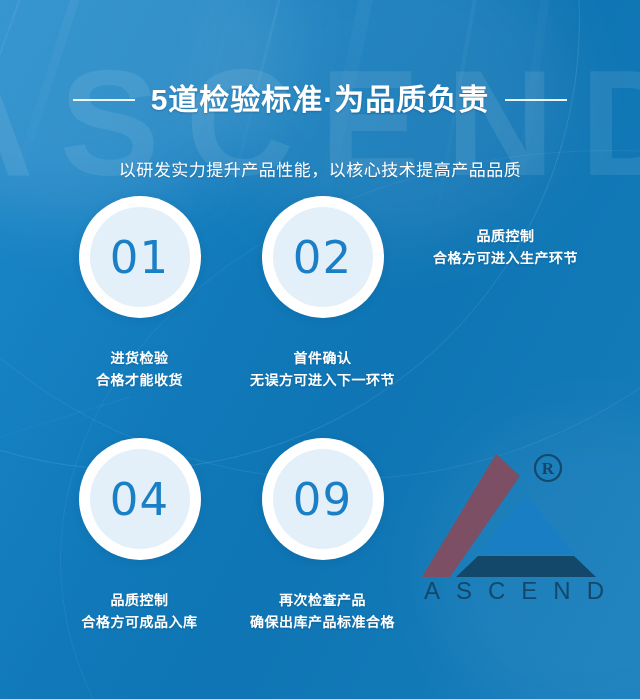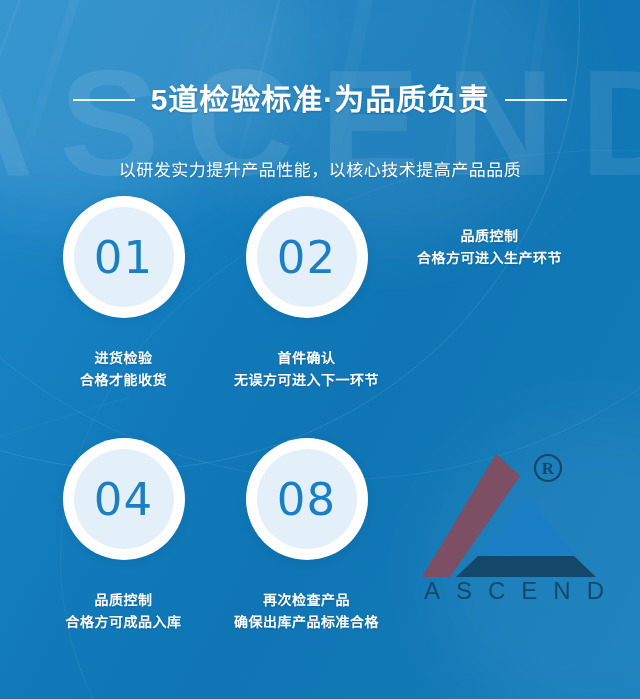--- a/index.html
+++ b/index.html
@@ -105,21 +105,21 @@
   
   .steps {
     position: absolute;
     left: 0;
     right: 0;
     top: 196px;
   }
   .row {
     display: flex;
     justify-content: flex-start;
-    padding-left: 32px;
+    padding-left: 48px;
     gap: 0;
   }
   .row.row-2 { margin-top: 47px; }
 
   .step { width: 183px; text-align: center; }
 
   .circle {
     width: 122px;
     height: 122px;
     margin: 0 auto;
@@ -251,21 +251,21 @@
         </div>
         <div class="caption">
           <div>品质控制</div>
           <div>合格方可成品入库</div>
         </div>
       </div>
 
       <div class="step">
         <div class="circle">
           <div class="circle-inner">
-            <span class="num">08</span>
+            <span class="num">09</span>
           </div>
         </div>
         <div class="caption">
           <div>再次检查产品</div>
           <div>确保出库产品标准合格</div>
         </div>
       </div>
 
     </div>
 

